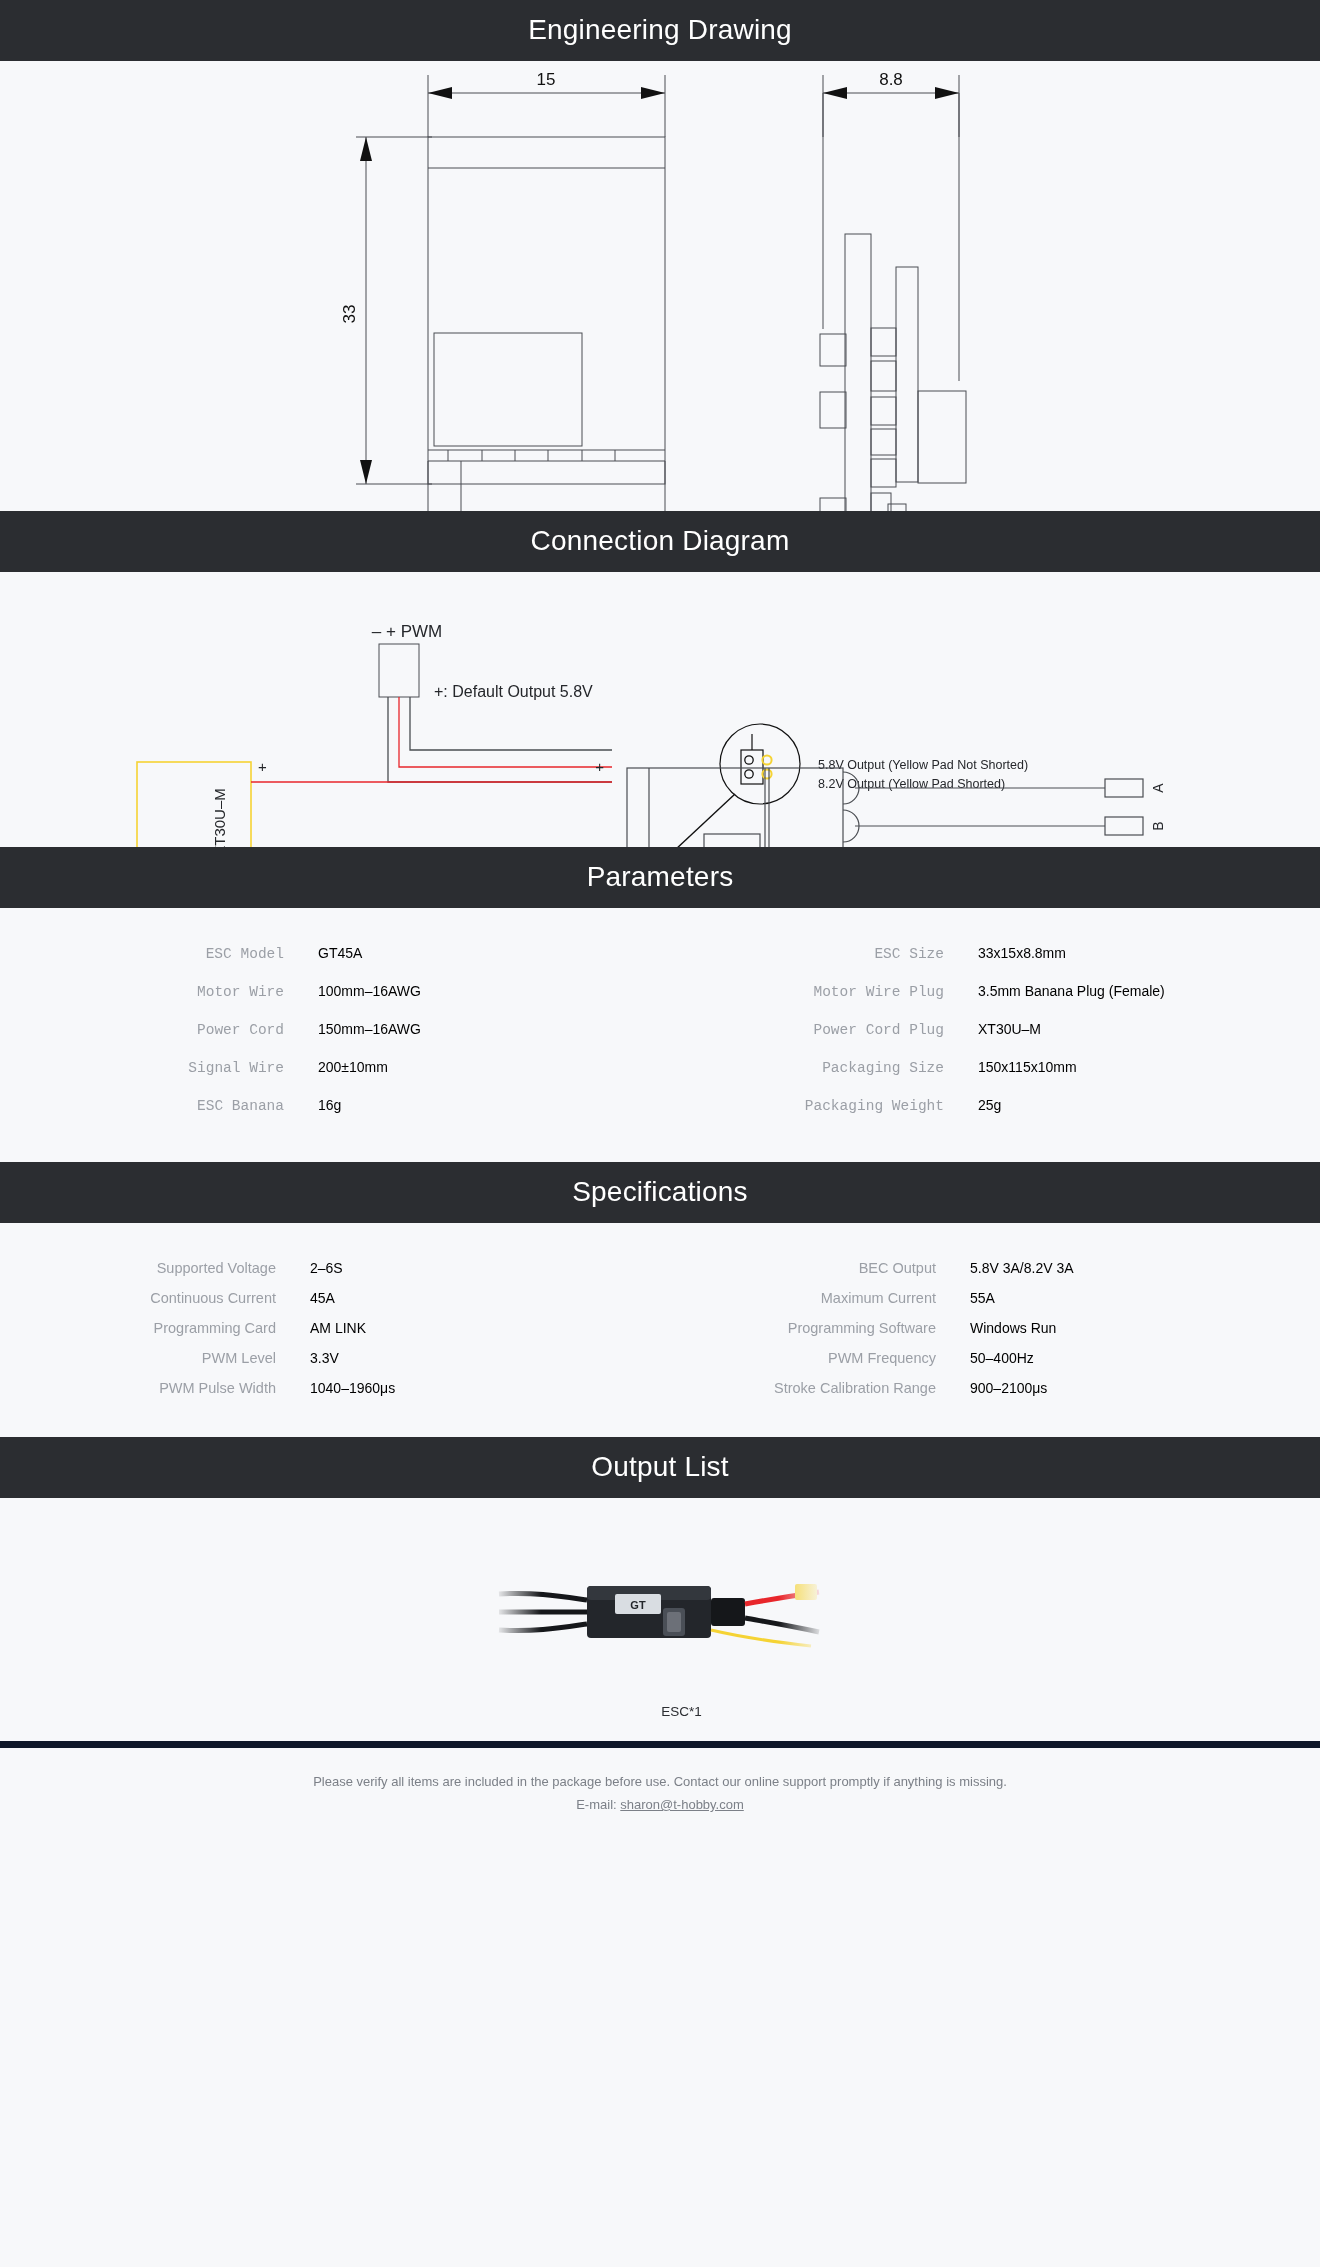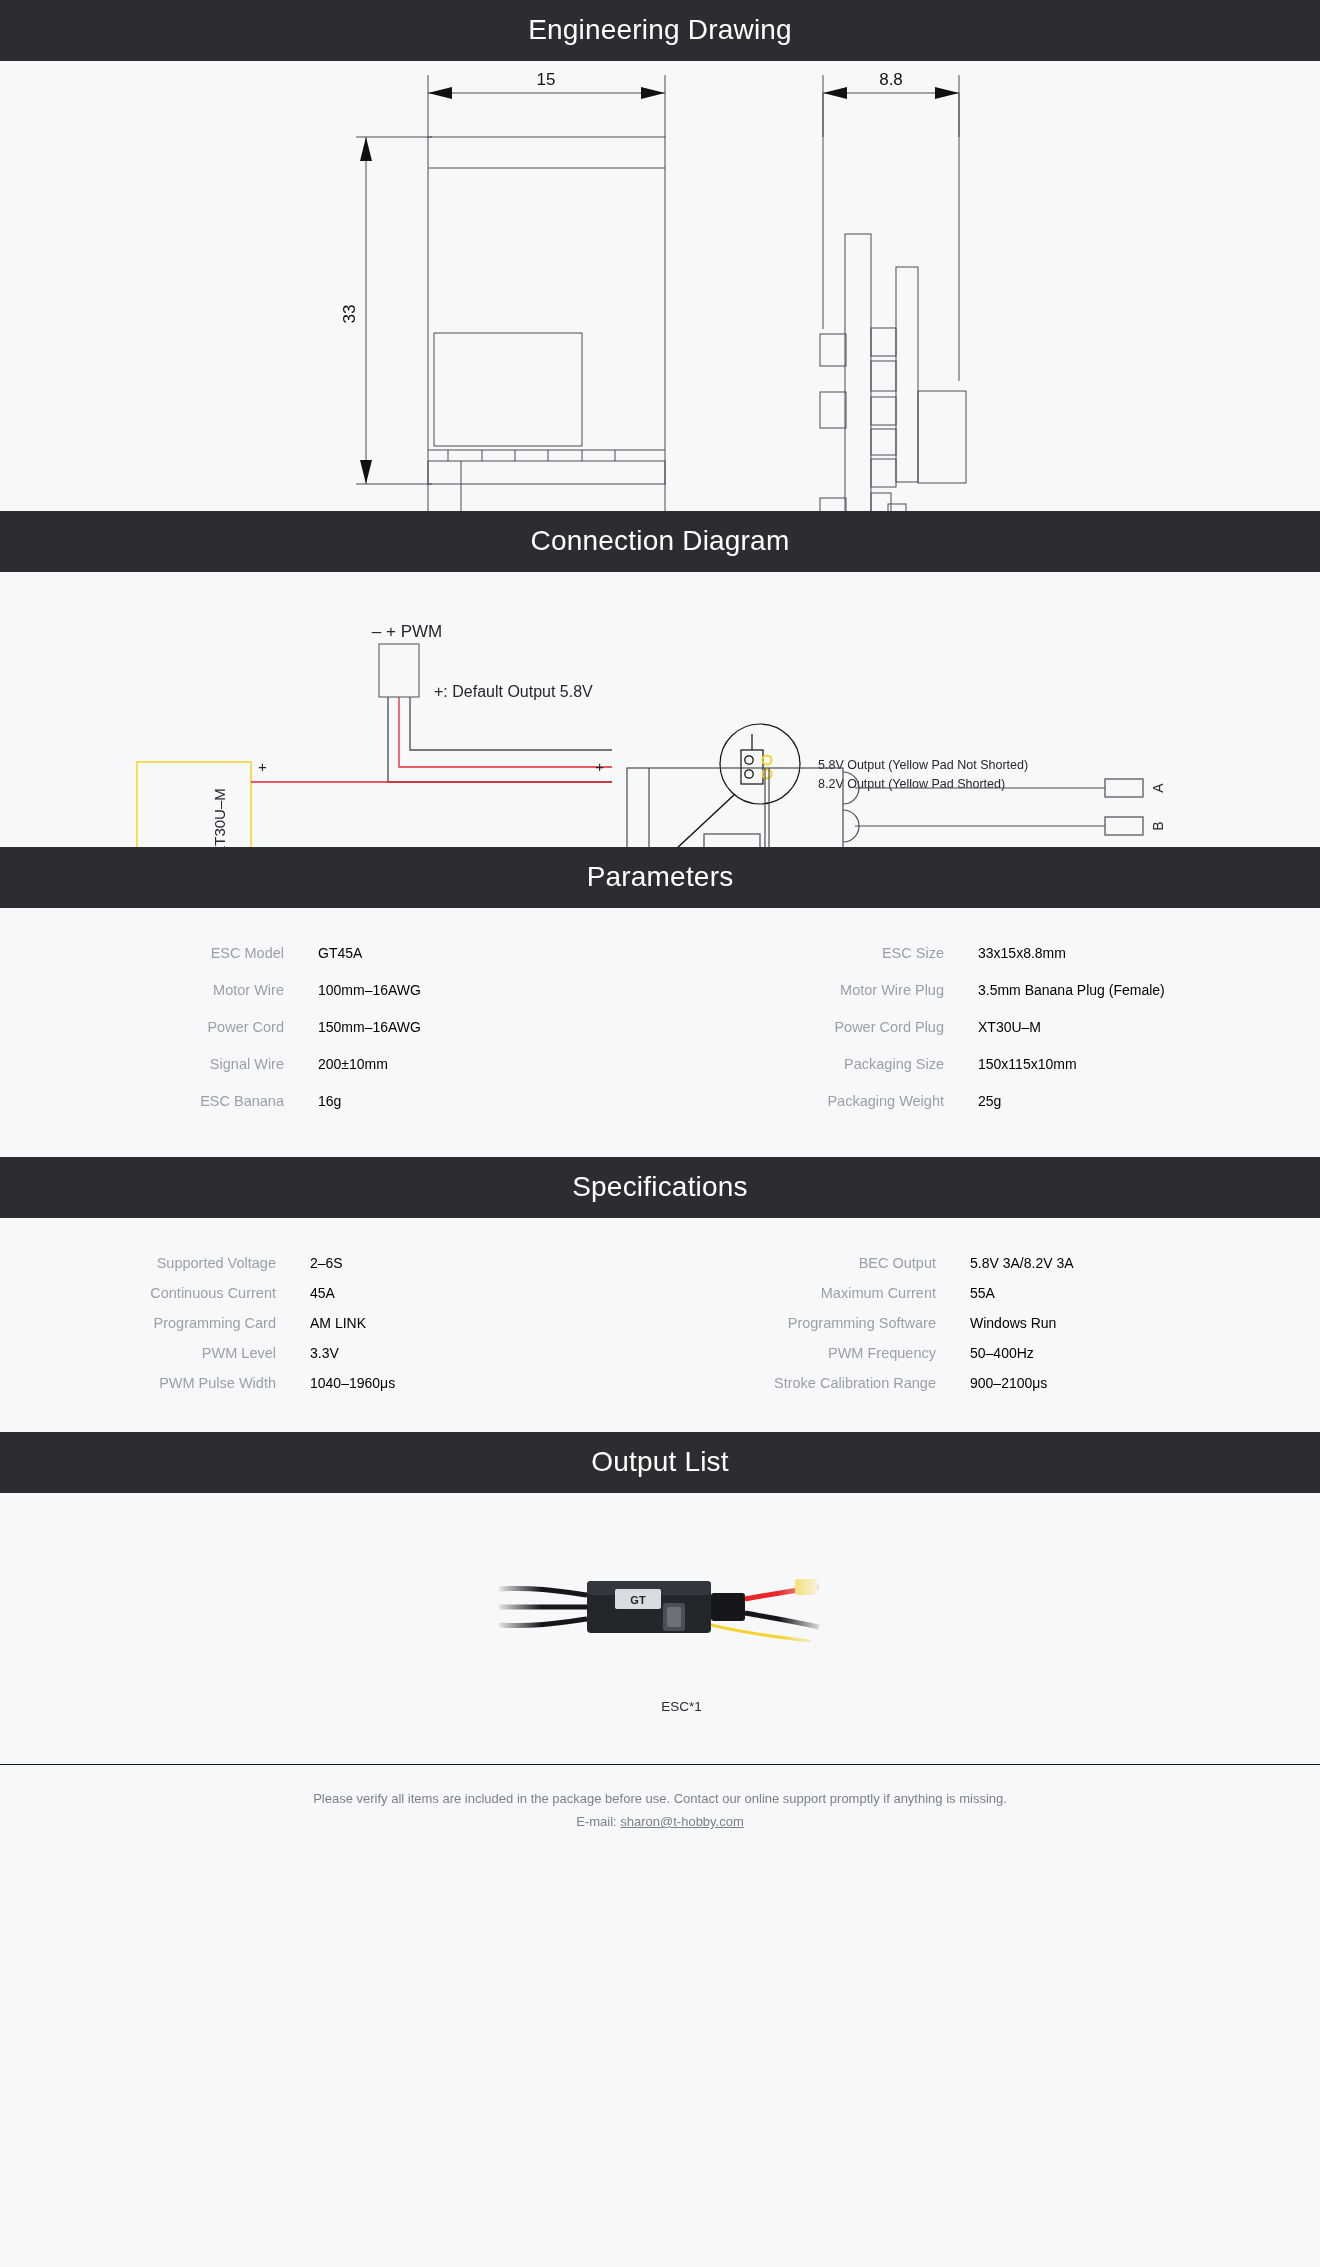--- a/index.html
+++ b/index.html
@@ -42,37 +42,37 @@
     color: #9b9fa6;
     font-size: 14.5px;
     line-height: 22px;
   }
   .cell .v {
     color: #000000;
     font-size: 14px;
     line-height: 22px;
     flex: 1;
   }
-  .table-block.params .cell .k { width: 318px; }
+  .table-block.params .cell .k { width: 318px; font-family: Liberation Mono, monospace; }
 
   
   .packing { padding: 58px 0 0; text-align: center; }
   .esc-photo { width: 330px; height: 112px; margin: 0 auto; position: relative; }
   .esc-photo svg { display: block; }
   .packing-caption {
     margin-top: 36px;
     font-size: 13.5px;
     color: #2b2d31;
     padding-left: 43px;
   }
 
   
   .footer {
-    margin-top: 50px;
-    border-top: 1px solid #0f172a;
+    margin-top: 22px;
+    border-top: 7px solid #0f172a;
     padding: 22px 0 34px;
     text-align: center;
     color: #7c8088;
     font-size: 13px;
     line-height: 23px;
   }
   .footer a { color: #7c8088; }
   .email-line { }
   .email-link { }
 </style>

